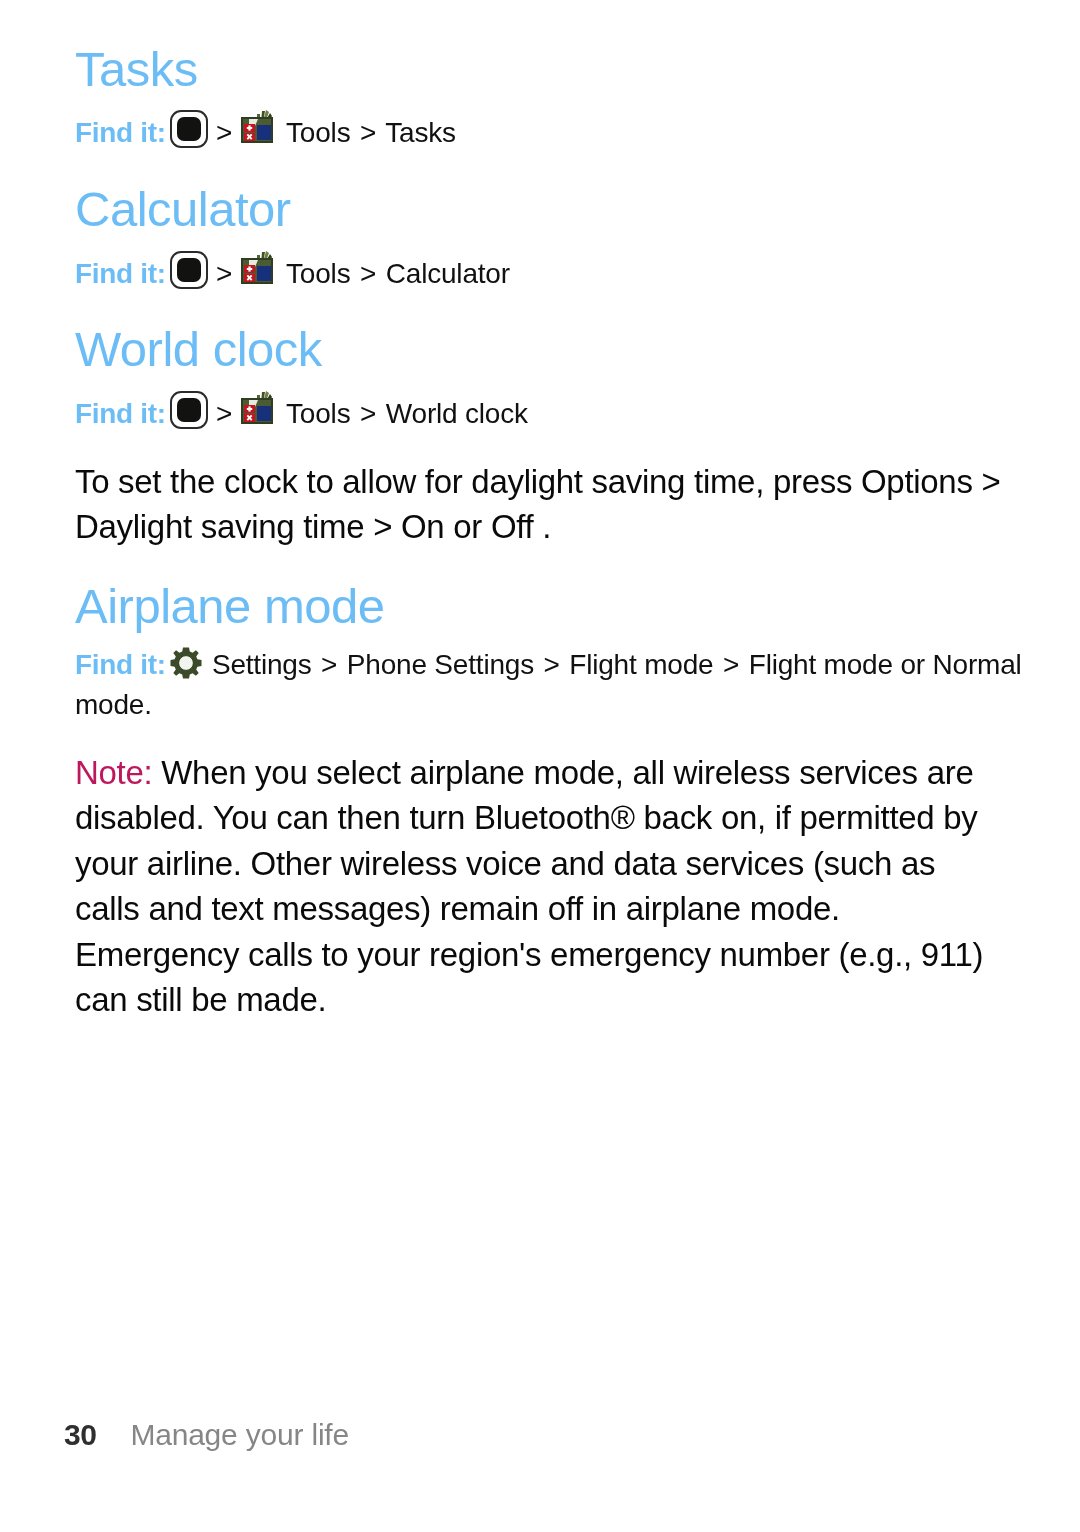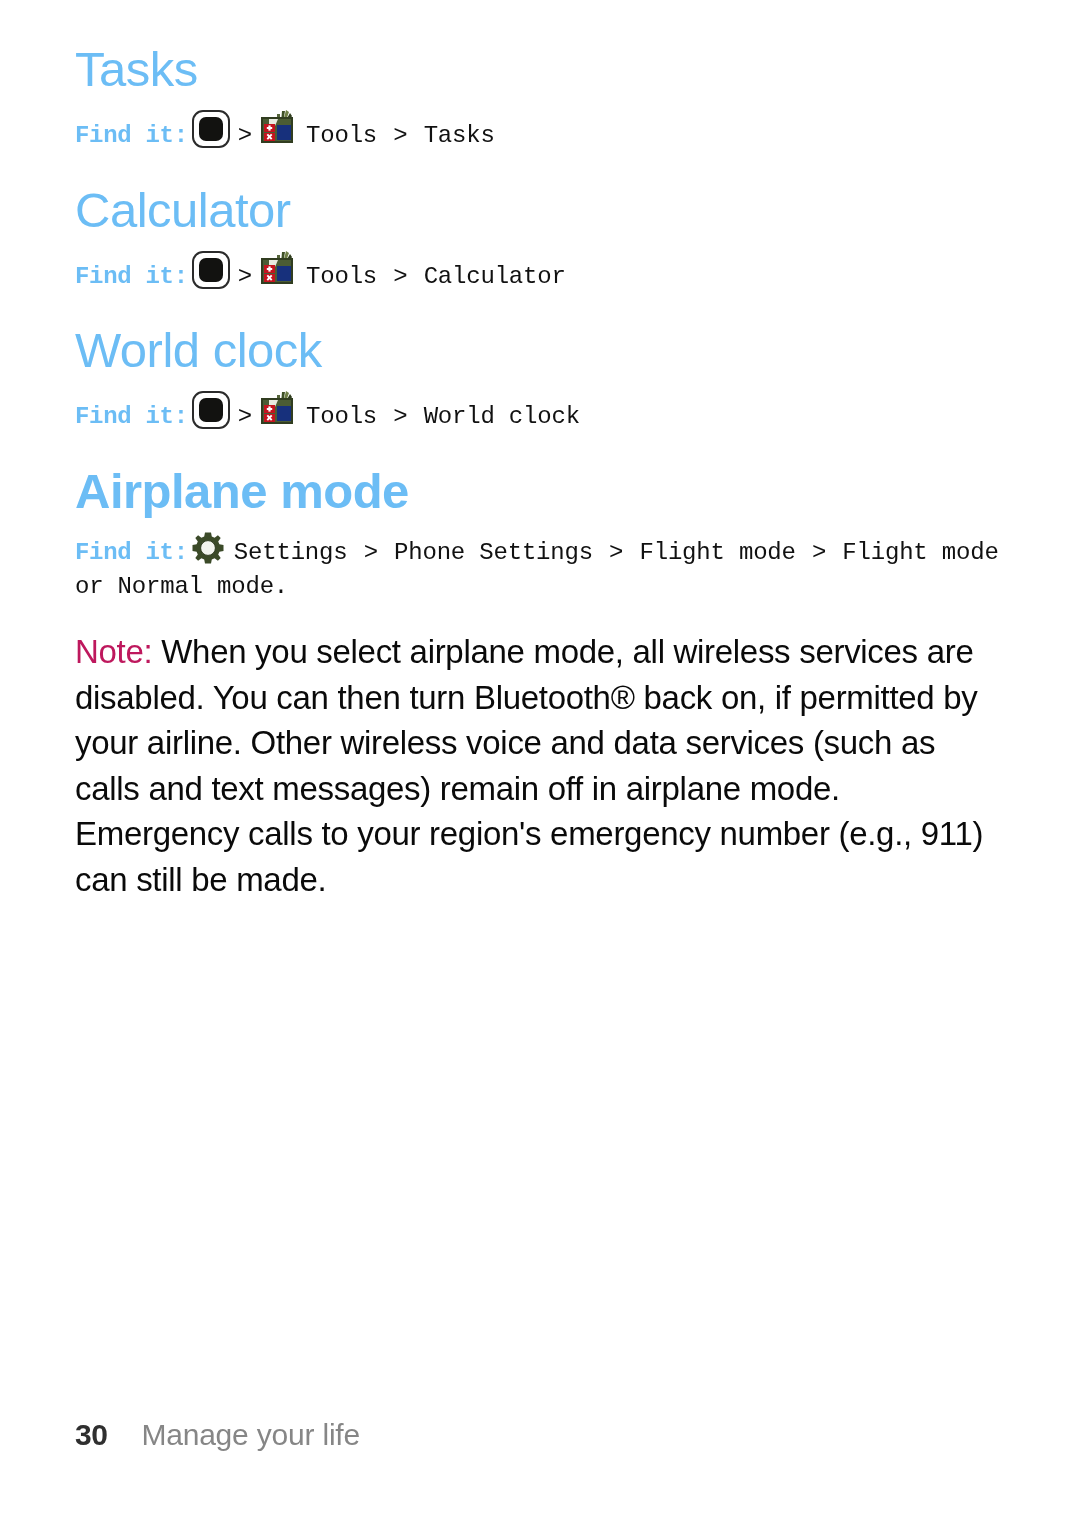--- a/index.html
+++ b/index.html
@@ -26,31 +26,30 @@
   
   h2.section-title {
     margin: 0;
     font-size: 49px;
     font-weight: 400;
     line-height: 1.05;
     color: #6cbdf5;
     letter-spacing: -0.5px;
   }
   h2.section-title.bold {
-    font-weight: 700;
+    font-weight: 400;
   }
 
   
   .findit {
     margin: 13px 0 0 0;
-    font-size: 24px;
+    font-size: 28px;
     line-height: 1.42;
     color: #111111;
     letter-spacing: -0.2px;
-    font-family: Liberation Mono, monospace;
   }
   .findit .lead {
     color: #6cbdf5;
     font-weight: 700;
     letter-spacing: -0.3px;
   }
   .findit .chev {
     font-weight: 400;
     padding: 0 2px;
   }
@@ -115,21 +114,21 @@
     width: 36px;
     height: 36px;
     margin: 0 8px 0 2px;
     vertical-align: -7px;
   }
   .icon-gear svg { display: block; }
 
   
   .footer {
     position: absolute;
-    left: 75px;
+    left: 64px;
     bottom: 82px;
     font-size: 30px;
     line-height: 1;
     white-space: nowrap;
   }
   .footer .page-num {
     font-weight: 700;
     color: #2f2f2f;
     letter-spacing: -0.5px;
   }
@@ -222,20 +221,21 @@
           <rect x="6" y="25" width="11" height="8" fill="#c4141e"></rect>
           <rect x="10.4" y="17.4" width="2.2" height="5.2" fill="#ffffff"></rect>
           <rect x="8.8" y="19" width="5.4" height="2" fill="#ffffff"></rect>
           <path d="M9.3 26.3 L13.7 31.1 M13.7 26.3 L9.3 31.1" stroke="#ffffff" stroke-width="1.9"></path>
         </svg>
       </span><span>Tools</span>
       <span class="chev">&gt;</span>
       <span>World clock</span>
     </p>
 
+    <p class="body">To set the clock to allow for daylight saving time, press Options &gt; Daylight saving time &gt; On or Off .</p>
   </div>
 
   <div class="section gap-lg">
     <h2 class="section-title bold">Airplane mode</h2>
 
 
     <p class="findit">
       <span class="lead">Find it:</span><span class="icon icon-gear">
         <svg viewBox="0 0 36 36" width="36" height="36" aria-hidden="true">
           <path d="M18 2.5 L21 2.5 L21.8 6.6 L24.6 7.8 L27.9 5.3 L30.7 8.1 L28.2 11.4 L29.4 14.2

